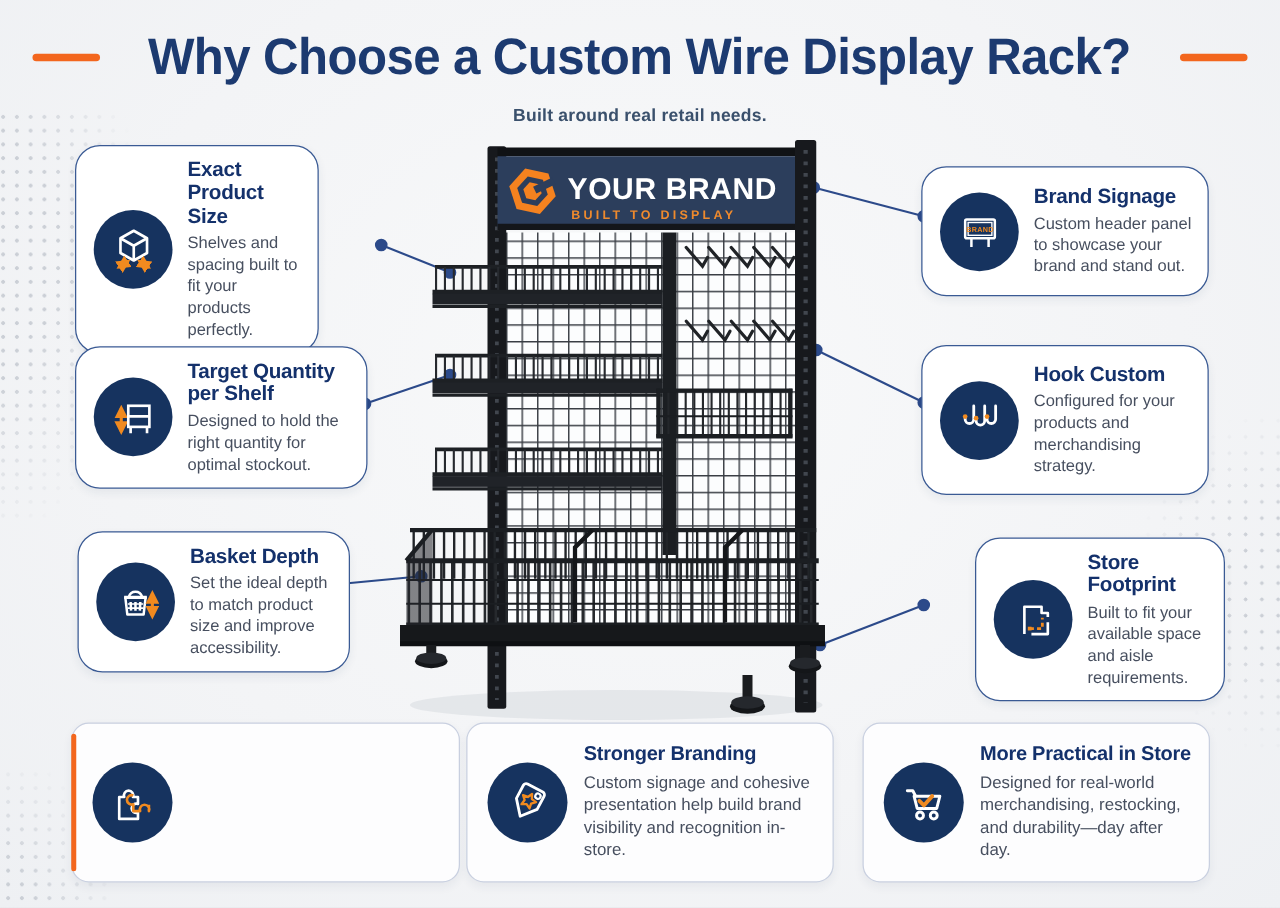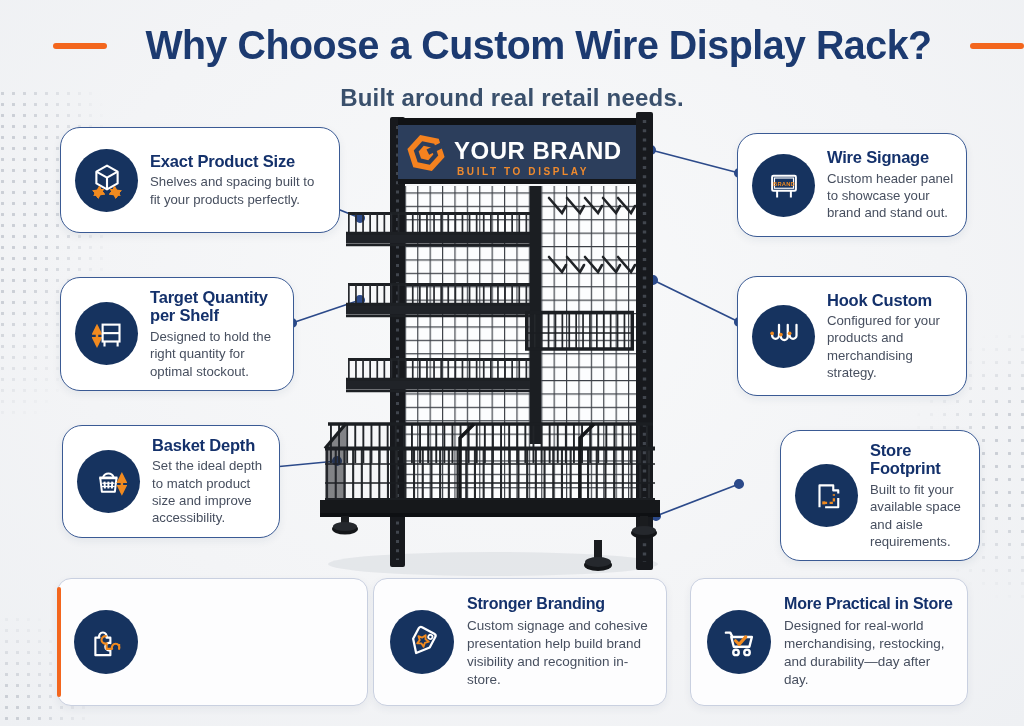--- a/index.html
+++ b/index.html
@@ -18,28 +18,28 @@
   .dots.tl{left:-14px;top:88px;width:118px;height:330px;
     -webkit-mask-image:radial-gradient(ellipse at 0% 35%,#000 35%,transparent 78%);
     mask-image:radial-gradient(ellipse at 0% 35%,#000 35%,transparent 78%);}
   .dots.rm{right:-18px;top:330px;width:130px;height:270px;background-size:13px 13px;
     -webkit-mask-image:radial-gradient(ellipse at 100% 50%,#000 30%,transparent 75%);
     mask-image:radial-gradient(ellipse at 100% 50%,#000 30%,transparent 75%);}
   .dots.bl{left:-10px;bottom:-18px;width:96px;height:130px;
     -webkit-mask-image:radial-gradient(ellipse at 0% 100%,#000 30%,transparent 80%);
     mask-image:radial-gradient(ellipse at 0% 100%,#000 30%,transparent 80%);}
   
-  .title-row{position:absolute;top:22px;left:0;width:100%;display:flex;align-items:center;justify-content:flex-end;gap:22px;}
+  .title-row{position:absolute;top:22px;left:0;width:100%;display:flex;align-items:center;justify-content:center;gap:22px;}
   .dash{width:54px;height:6px;border-radius:3px;background:#f3661d;flex:0 0 auto;}
   h1.title{
     margin:0;font-size:41px;font-weight:700;color:#1c3a70;letter-spacing:-.5px;
     transform:scaleX(.96);transform-origin:center;white-space:nowrap;
   }
   .subtitle{position:absolute;top:84px;left:0;width:100%;text-align:center;
-    font-size:24px;font-weight:700;color:#3a506c;letter-spacing:.2px;}
+    font-size:14px;font-weight:700;color:#3a506c;letter-spacing:.2px;}
   
   .connectors{position:absolute;left:0;top:0;pointer-events:none;}
   
   .callout{
     position:absolute;background:#ffffff;border:1.6px solid #3a5a94;border-radius:20px;
     box-shadow:0 3px 8px rgba(30,50,90,.07);
     display:flex;align-items:center;gap:12px;padding:10px 12px 10px 14px;box-sizing:border-box;
   }
   .icon-circle{flex:0 0 auto;width:63px;height:63px;border-radius:50%;background:#16335f;
     display:flex;align-items:center;justify-content:center;}
@@ -211,21 +211,21 @@
         <rect x="322" y="404" width="8" height="13" fill="#1a1c1f"></rect>
         <ellipse cx="326" cy="421" rx="13" ry="5.5" fill="#141619"></ellipse>
           <ellipse cx="326" cy="418.5" rx="12" ry="4.6" fill="#25282d"></ellipse>
         <rect x="276" y="428" width="8" height="22" fill="#1a1c1f"></rect>
         <ellipse cx="280" cy="453" rx="14" ry="6" fill="#141619"></ellipse>
           <ellipse cx="280" cy="450" rx="13" ry="5" fill="#25282d"></ellipse>
       </g>
     </svg>
   </div>
 
-  <div class="callout" style="left:60px;top:127px;width:280px;min-height:106px">
+  <div class="callout" style="left:60px;top:116px;width:195px;min-height:106px">
     <div class="icon-circle">
       <svg viewBox="0 0 32 32" width="40" height="40">
         <g stroke="#ffffff" stroke-width="1.7" fill="none" stroke-linejoin="round">
           <path d="M16 4.5 L24.5 9.3 V18.7 L16 23.5 L7.5 18.7 V9.3 Z"></path>
           <path d="M7.5 9.3 L16 14.1 L24.5 9.3 M16 14.1 V23.5"></path>
         </g>
         <g stroke="#f18a1f" stroke-width="2" fill="none" stroke-linecap="round">
           <line x1="12" y1="24.2" x2="6.8" y2="27.6" marker-start="url(#ah)" marker-end="url(#ah)"></line>
           <line x1="20" y1="24.2" x2="25.2" y2="27.6" marker-start="url(#ah)" marker-end="url(#ah)"></line>
         </g>
@@ -283,21 +283,21 @@
         <g stroke="#ffffff" fill="none">
           <rect x="6.5" y="8.5" width="19" height="12" rx="1" stroke-width="1.6"></rect>
           <rect x="8.4" y="10.4" width="15.2" height="8.2" stroke-width=".9"></rect>
           <line x1="10.5" y1="20.5" x2="10.5" y2="26" stroke-width="1.6"></line>
           <line x1="21.5" y1="20.5" x2="21.5" y2="26" stroke-width="1.6"></line>
         </g>
         <text x="16" y="16.6" text-anchor="middle" font-size="4.6" font-weight="bold" fill="#f18a1f" letter-spacing=".2">BRAND</text>
       </svg>
     </div>
     <div class="callout-text">
-      <div class="callout-title">Wire Signage</div>
+      <div class="callout-title">Brand Signage</div>
       <div class="callout-body">Custom header panel to showcase your brand and stand out.</div>
     </div>
   </div>
 
   <div class="callout" style="left:737px;top:276px;width:230px;min-height:120px">
     <div class="icon-circle">
       <svg viewBox="0 0 32 32" width="40" height="40">
         <g stroke="#ffffff" stroke-width="1.8" fill="none" stroke-linecap="round">
           <path d="M12 7 V15.5 A2.75 2.75 0 1 1 6.5 15.5 L6.5 14.2"></path>
           <path d="M19 7 V16.5 A2.75 2.75 0 1 1 13.5 16.5 L13.5 15.2"></path>

